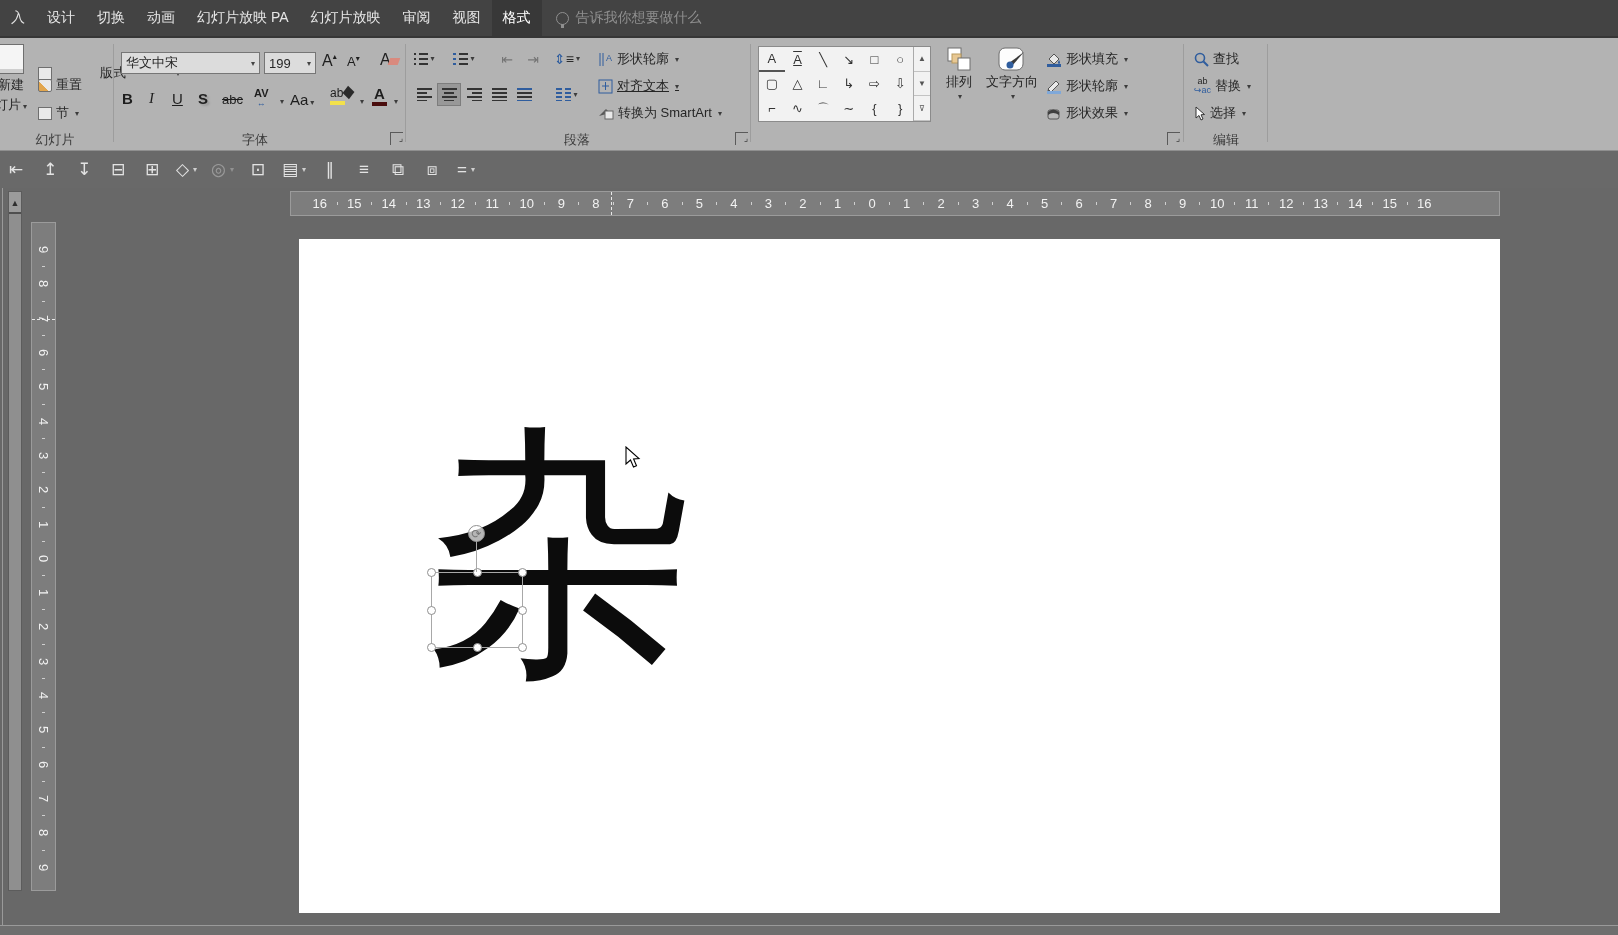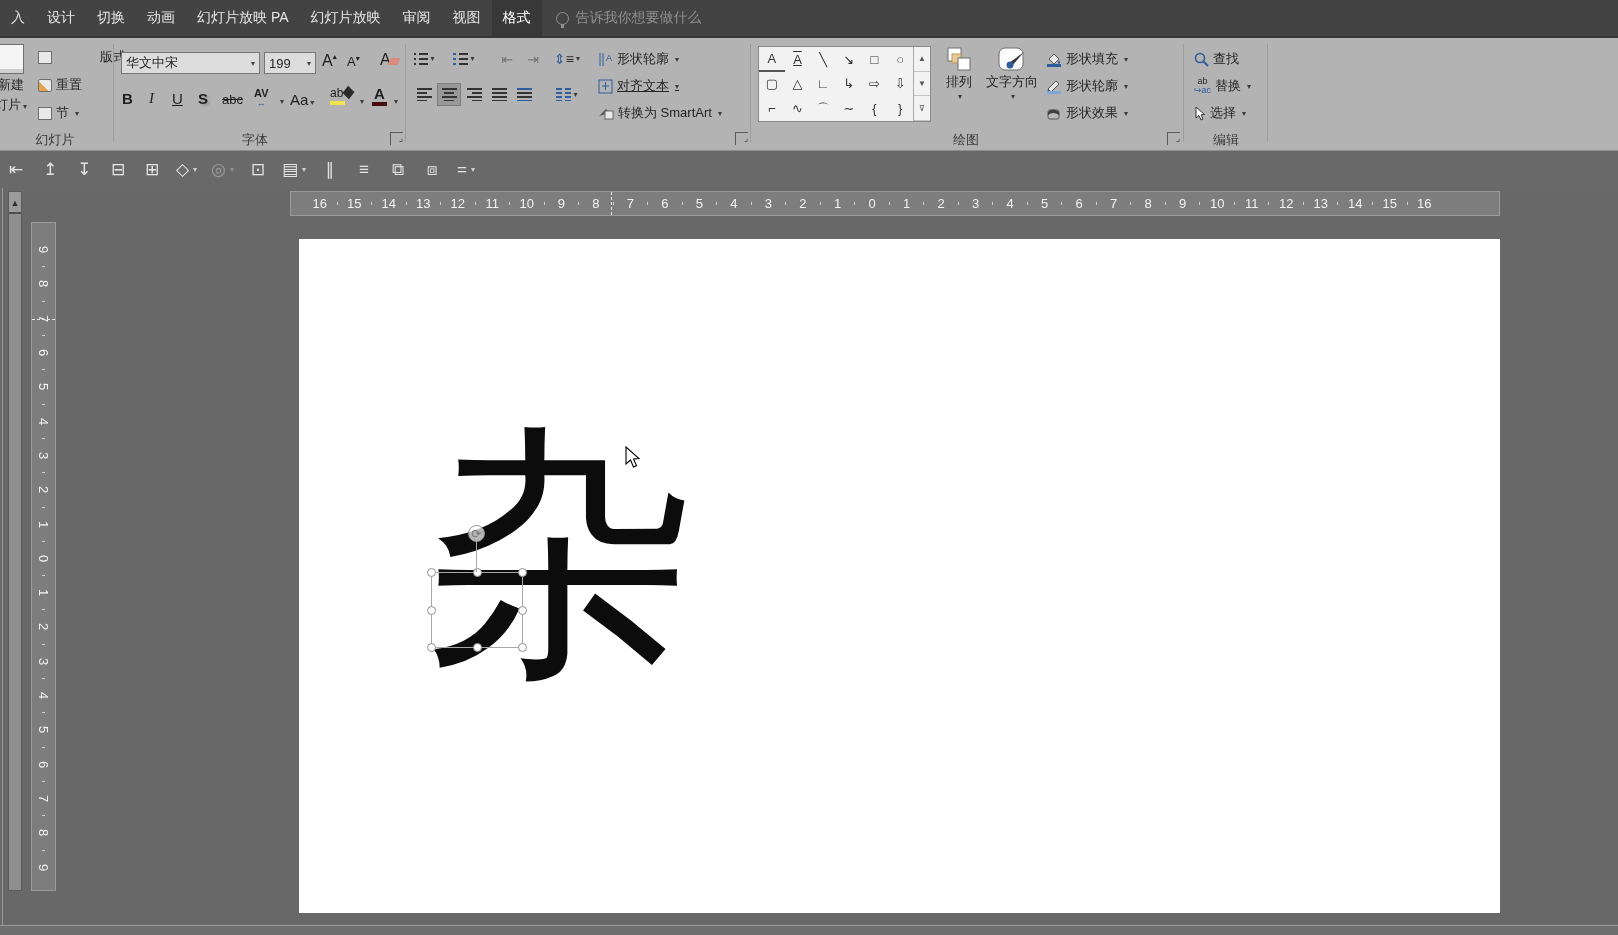--- a/index.html
+++ b/index.html
@@ -105,21 +105,21 @@
     </div>
   </div>
 
   <div id="ribbon">
 
     <div class="rbtn" style="left:-12px;top:6px;flex-direction:column;gap:2px;width:46px;">
       <span style="display:block;width:26px;height:30px;background:#f5f5f5;border:1px solid #6f6f6f;box-shadow:inset 0 -18px 0 -14px #cfcfcf;"></span>
       <span>新建</span>
       <span><span>灯片</span><span class="caret">▾</span></span>
     </div>
-    <div class="rbtn" style="left:38px;top:10px;gap:48px;">
+    <div class="rbtn" style="left:38px;top:26px;gap:48px;">
         <span class="miniicon"></span>
         <span>版式</span>
         <span class="caret">▾</span>
       </div>
     <div class="rbtn" style="left:38px;top:38px;">
         <span class="miniicon" style="border-radius:2px;background:#e9e9e9 linear-gradient(45deg,#e2a64e 40%,#e9e9e9 40%);"></span>
         <span>重置</span>
       </div>
     <div class="rbtn" style="left:38px;top:66px;">
         <span class="miniicon"></span>
@@ -228,20 +228,21 @@
     <div class="rbtn" style="left:598px;top:66px;">
         <span class="svgic">
           <svg width="16" height="14">
             <path d="M1 10 L8 3 L12 7" fill="#5a5a5a"></path>
             <rect x="7" y="5" width="8" height="8" fill="#e9e9e9" stroke="#666"></rect>
           </svg>
         </span>
         <span>转换为 SmartArt</span>
         <span class="caret">▾</span>
       </div>
+    <div class="grouplabel" style="left:407px;width:340px;">段落</div>
     <div class="launcher" style="left:735px;">⌟</div>
     <div class="vsep" style="left:750px;"></div>
 
     <div id="shape-gallery">
       <div id="shape-grid">
           <div class="shape-cell" style="border-bottom: 2px double rgb(85, 85, 85);">A</div>
           <div class="shape-cell" style="text-decoration: underline overline;">A</div>
           <div class="shape-cell">╲</div>
           <div class="shape-cell">↘</div>
           <div class="shape-cell">□</div>
@@ -312,21 +313,20 @@
     <div class="rbtn" style="left:1046px;top:66px;">
         <span class="svgic">
           <svg width="16" height="15">
             <rect x="2" y="4" width="11" height="9" rx="2" fill="#b9b9b9" stroke="#555"></rect>
             <path d="M2 6 q5 -5 11 0 l0 3 q-6 -4 -11 0 Z" fill="#3f3f3f"></path>
           </svg>
         </span>
         <span>形状效果</span>
         <span class="caret">▾</span>
       </div>
-    <div class="grouplabel" style="left:752px;width:428px;">绘图</div>
     <div class="launcher" style="left:1167px;">⌟</div>
     <div class="vsep" style="left:1183px;"></div>
 
     <div class="rbtn" style="left:1194px;top:12px;">
         <span class="svgic">
           <svg width="15" height="15">
             <circle cx="6" cy="6" r="4.5" fill="none" stroke="#2f5d9e" stroke-width="1.6"></circle>
             <line x1="9.5" y1="9.5" x2="14" y2="14" stroke="#2f5d9e" stroke-width="2"></line>
           </svg>
         </span>

